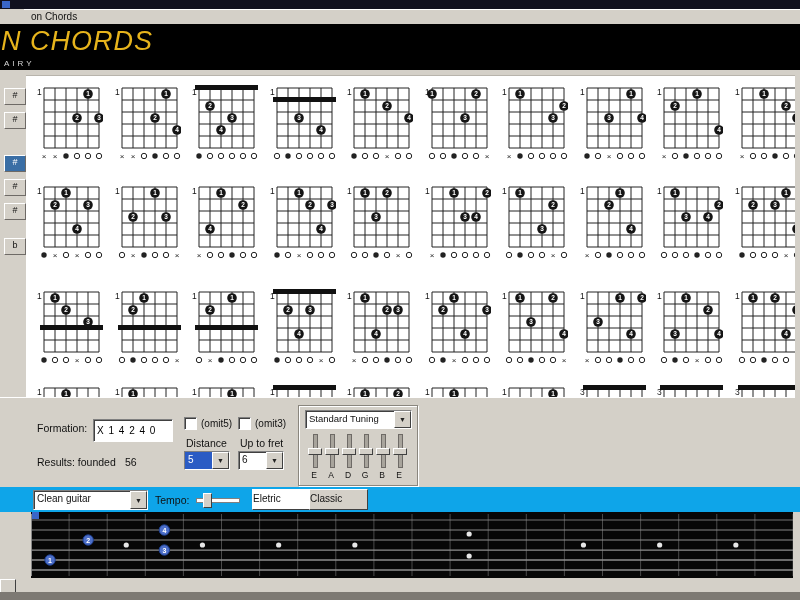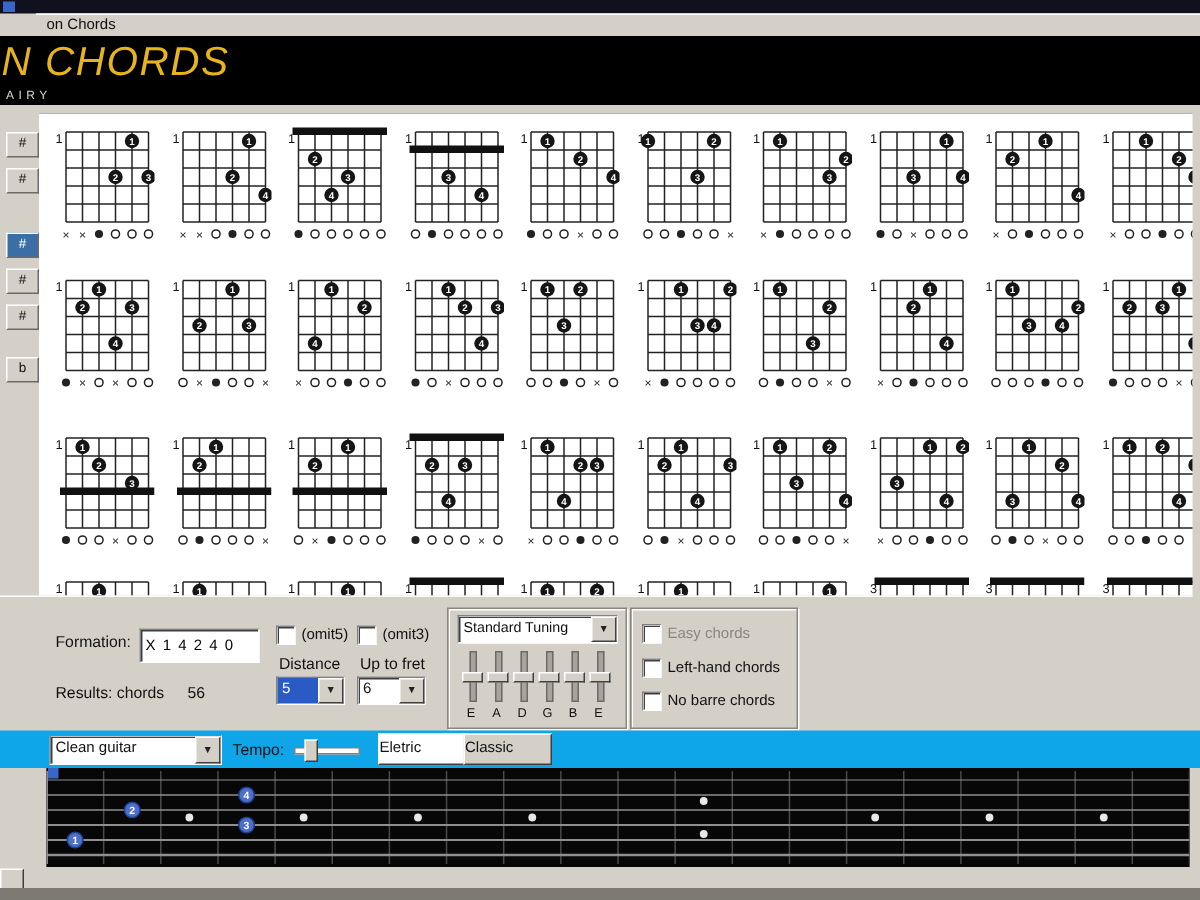--- a/index.html
+++ b/index.html
@@ -1187,21 +1187,21 @@
         <circle cx="31" cy="73" r="2.7" fill="#222"></circle>
         <circle cx="42" cy="73" r="2.7" fill="none" stroke="#222" stroke-width="1"></circle>
         <circle cx="53" cy="73" r="2.7" fill="none" stroke="#222" stroke-width="1"></circle>
         <circle cx="64" cy="73" r="2.7" fill="none" stroke="#222" stroke-width="1"></circle>
       </svg></div>
   </div>
 
 <div class="abs" id="panel">
   <span class="lbl" style="left:37px;top:24px">Formation:</span>
   <input id="formation-input" value="X 1 4 2 4 0" style="">
-  <span class="lbl" style="left:37px;top:58px">Results: chords</span>
+  <span class="lbl" style="left:37px;top:58px">Results: founded</span>
   <span class="lbl" style="left:125px;top:58px">56</span>
 
   <div class="cb" style="left:184px;top:19px">
     <span class="box"></span>
     <span>(omit5)</span>
   </div>
   <div class="cb" style="left:238px;top:19px">
     <span class="box"></span>
     <span>(omit3)</span>
   </div>
@@ -1249,34 +1249,20 @@
           <div class="slbl">B</div>
         </div>
         <div class="vslider" style="left: 93px; top: 26px;">
           <div class="track"></div>
           <div class="thumb"></div>
           <div class="slbl">E</div>
         </div>
       </div>
   </div>
 
-  <div class="group" style="left:420px;top:7px;width:110px;height:79px">
-    <div class="cb dis" style="left:7px;top:10px">
-      <span class="box"></span>
-      <span>Easy chords</span>
-    </div>
-    <div class="cb" style="left:7px;top:33px">
-      <span class="box"></span>
-      <span>Left-hand chords</span>
-    </div>
-    <div class="cb" style="left:7px;top:55px">
-      <span class="box"></span>
-      <span>No barre chords</span>
-    </div>
-  </div>
 </div>
 
 <div class="abs" id="row2">
   <div class="combo" style="left:33px;top:3px;width:113px;height:18px">
     <span class="val">Clean guitar</span>
     <span class="btn">▼</span>
   </div>
   <span class="lbl" style="left:155px;top:7px">Tempo:</span>
   <div id="tempo-slider">
     <div class="track"></div>

